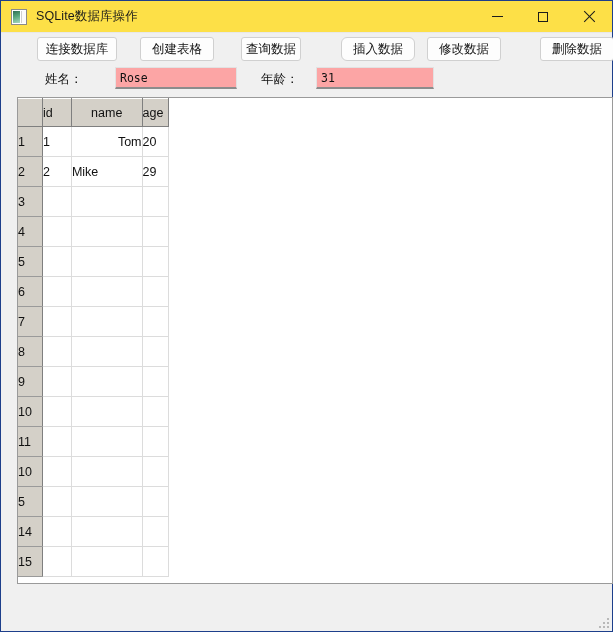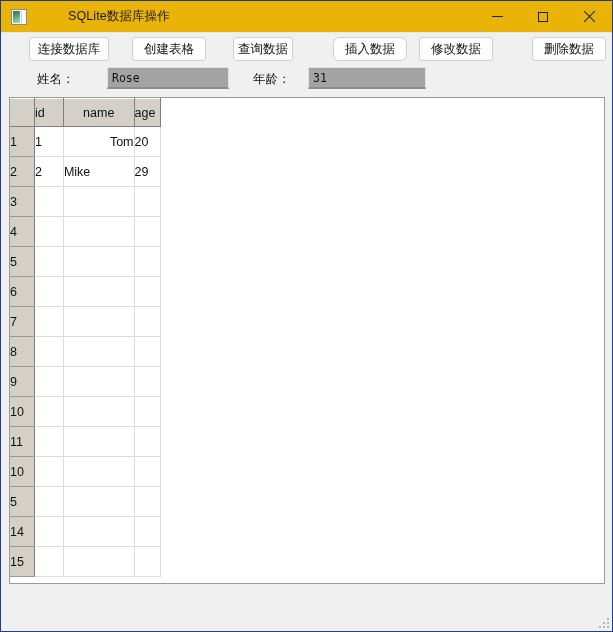--- a/index.html
+++ b/index.html
@@ -25,26 +25,25 @@
     border: 1px solid #1d3f8b;
     background: #f0f0f0;
     display: flex;
     flex-direction: column;
   }
 
   
   .titlebar {
     height: 31px;
     min-height: 31px;
-    background: #eab308;
+    background: #fde047;
     display: flex;
     align-items: center;
     position: relative;
     border-bottom: 1px solid #e8e8e8;
-    gap: 32px;
   }
   .app-icon {
     width: 16px;
     height: 16px;
     margin-left: 10px;
     margin-right: 9px;
     box-sizing: border-box;
     border: 1px solid #8a8a8a;
     background: #ffffff;
     position: relative;
@@ -110,20 +109,21 @@
     background: #1c1c1c;
   }
   .glyph-close::before { transform: rotate(45deg); }
   .glyph-close::after  { transform: rotate(-45deg); }
 
   
   .client {
     flex: 1 1 auto;
     background: #f0f0f0;
     position: relative;
+    margin-left: 8px;
   }
 
   
   .btn-row {
     position: absolute;
     left: 0; top: 4px;
     width: 613px;
     height: 24px;
   }
   .tbtn {
@@ -159,21 +159,21 @@
     line-height: 24px;
     font-size: 12.5px;
     color: #131313;
     white-space: nowrap;
   }
   .finput {
     position: absolute;
     top: 0;
     height: 22px;
     box-sizing: border-box;
-    background: #a3a3a3;
+    background: #fca5a5;
     border: 1px solid #e2e2e2;
     border-bottom: 2px solid #8c8c8c;
     font-family: "DejaVu Sans Mono", "Liberation Mono", monospace;
     font-size: 11.5px;
     color: #111111;
     padding: 0 4px;
     outline: none;
   }
 
   

